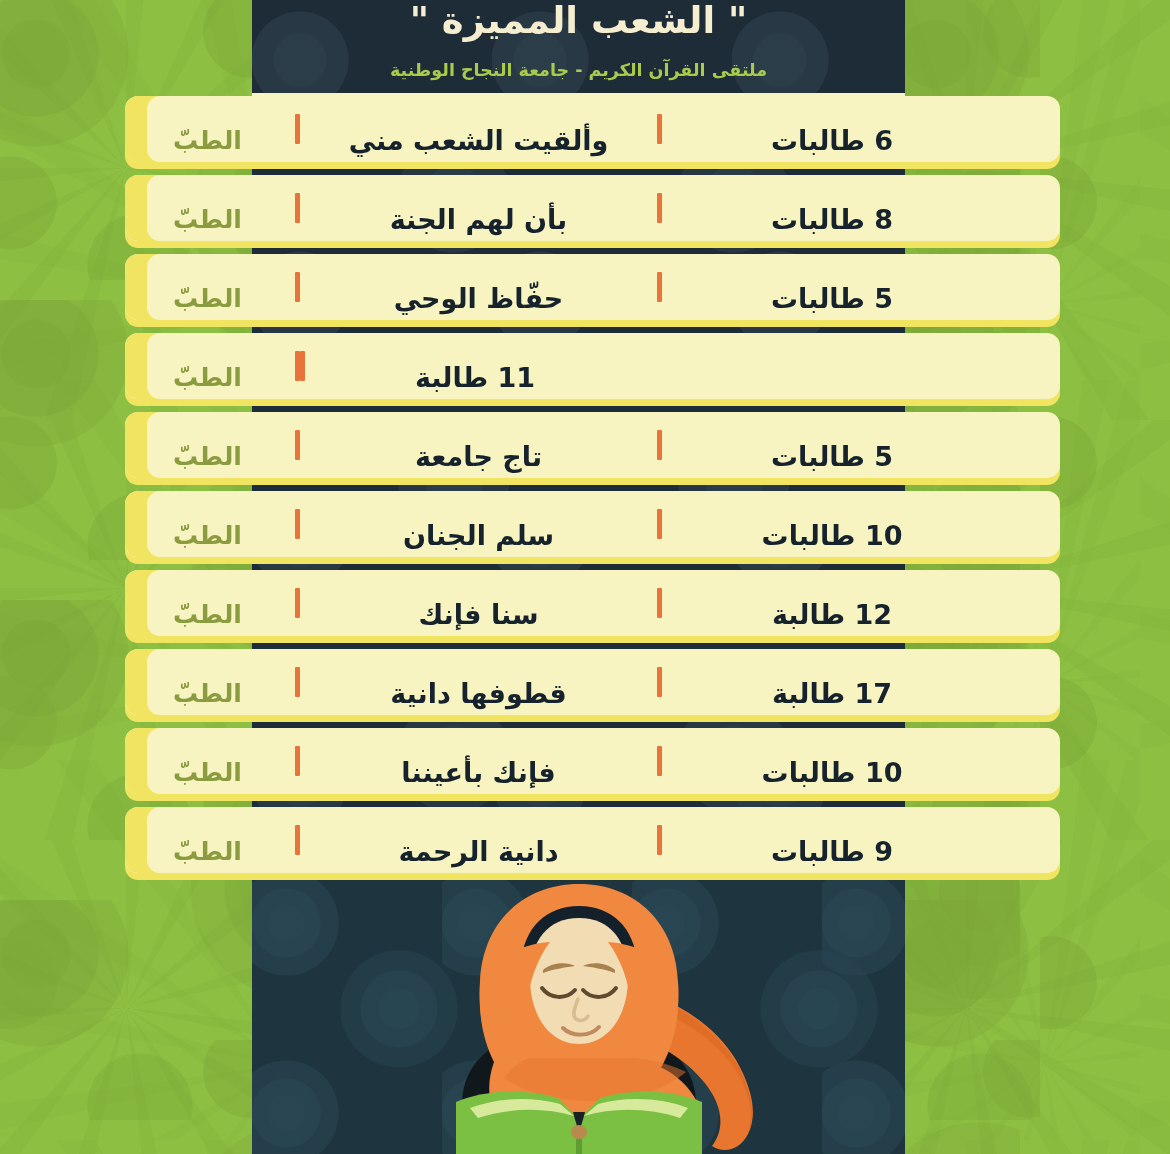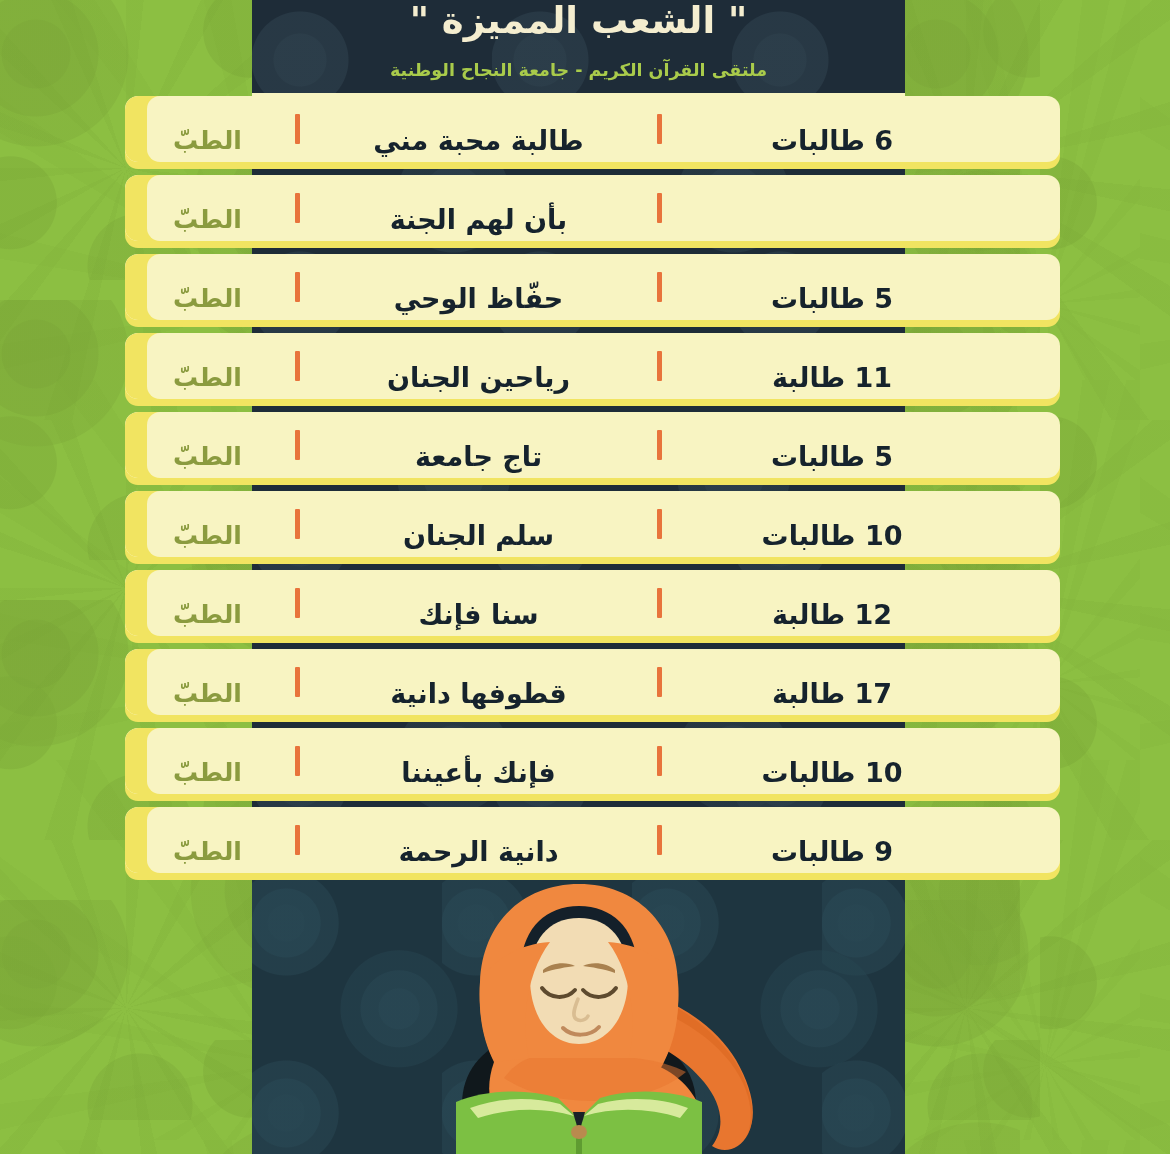--- a/index.html
+++ b/index.html
@@ -252,50 +252,50 @@
   </div>
 
   <div class="hairline-top"></div>
 
   <div class="rows">
 
     <div class="row">
       <div class="pill">
         <div class="cell cell-faculty">الطبّ</div>
         <div class="sep"></div>
-        <div class="cell cell-name">طالبة محبة مني</div>
+        <div class="cell cell-name">وألقيت الشعب مني</div>
         <div class="sep"></div>
         <div class="cell cell-count">6 طالبات</div>
       </div>
     </div>
 
     <div class="row">
       <div class="pill">
         <div class="cell cell-faculty">الطبّ</div>
         <div class="sep"></div>
         <div class="cell cell-name">بأن لهم الجنة</div>
         <div class="sep"></div>
+        <div class="cell cell-count">8 طالبات</div>
       </div>
     </div>
 
     <div class="row">
       <div class="pill">
         <div class="cell cell-faculty">الطبّ</div>
         <div class="sep"></div>
         <div class="cell cell-name">حفّاظ الوحي</div>
         <div class="sep"></div>
         <div class="cell cell-count">5 طالبات</div>
       </div>
     </div>
 
     <div class="row">
       <div class="pill">
         <div class="cell cell-faculty">الطبّ</div>
         <div class="sep"></div>
-        <div class="cell cell-name">رياحين الجنان</div>
         <div class="sep"></div>
         <div class="cell cell-count">11 طالبة</div>
       </div>
     </div>
 
     <div class="row">
       <div class="pill">
         <div class="cell cell-faculty">الطبّ</div>
         <div class="sep"></div>
         <div class="cell cell-name">تاج جامعة</div>

